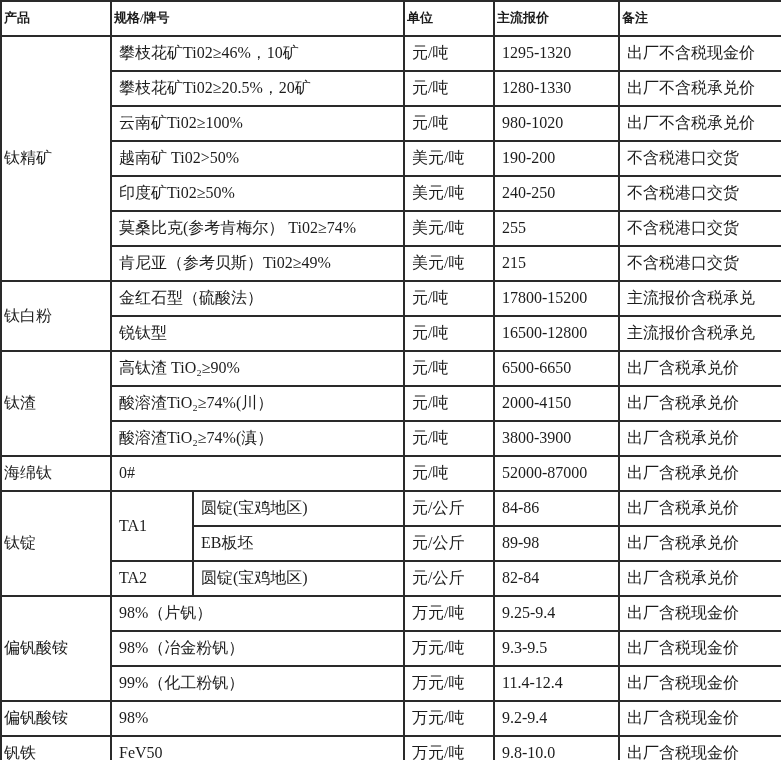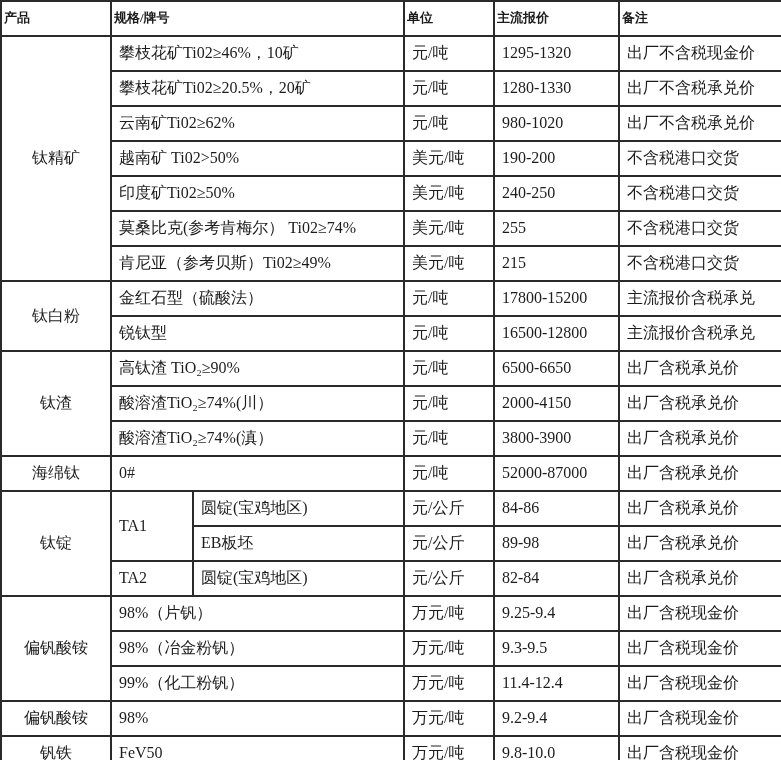--- a/index.html
+++ b/index.html
@@ -36,21 +36,20 @@
     white-space:nowrap;
     overflow:hidden;
   }
   table.price-table th{
     font-size:13px;
     font-weight:bold;
     text-align:left;
     padding:0 2px;
   }
   table.price-table td.center{
-    text-align:center;
     padding:0 2px;
   }
 </style>
 </head>
 <body>
 
 <table class="price-table">
   <colgroup>
       <col style="width: 110px;">
       <col style="width: 82px;">
@@ -76,21 +75,21 @@
         <td>1295-1320</td>
         <td>出厂不含税现金价</td>
       </tr>
       <tr>
         <td colspan="2">攀枝花矿Ti02≥20.5%，20矿</td>
         <td>元/吨</td>
         <td>1280-1330</td>
         <td>出厂不含税承兑价</td>
       </tr>
       <tr>
-        <td colspan="2">云南矿Ti02≥62%</td>
+        <td colspan="2">云南矿Ti02≥100%</td>
         <td>元/吨</td>
         <td>980-1020</td>
         <td>出厂不含税承兑价</td>
       </tr>
       <tr>
         <td colspan="2">越南矿 Ti02&gt;50%</td>
         <td>美元/吨</td>
         <td>190-200</td>
         <td>不含税港口交货</td>
       </tr>

